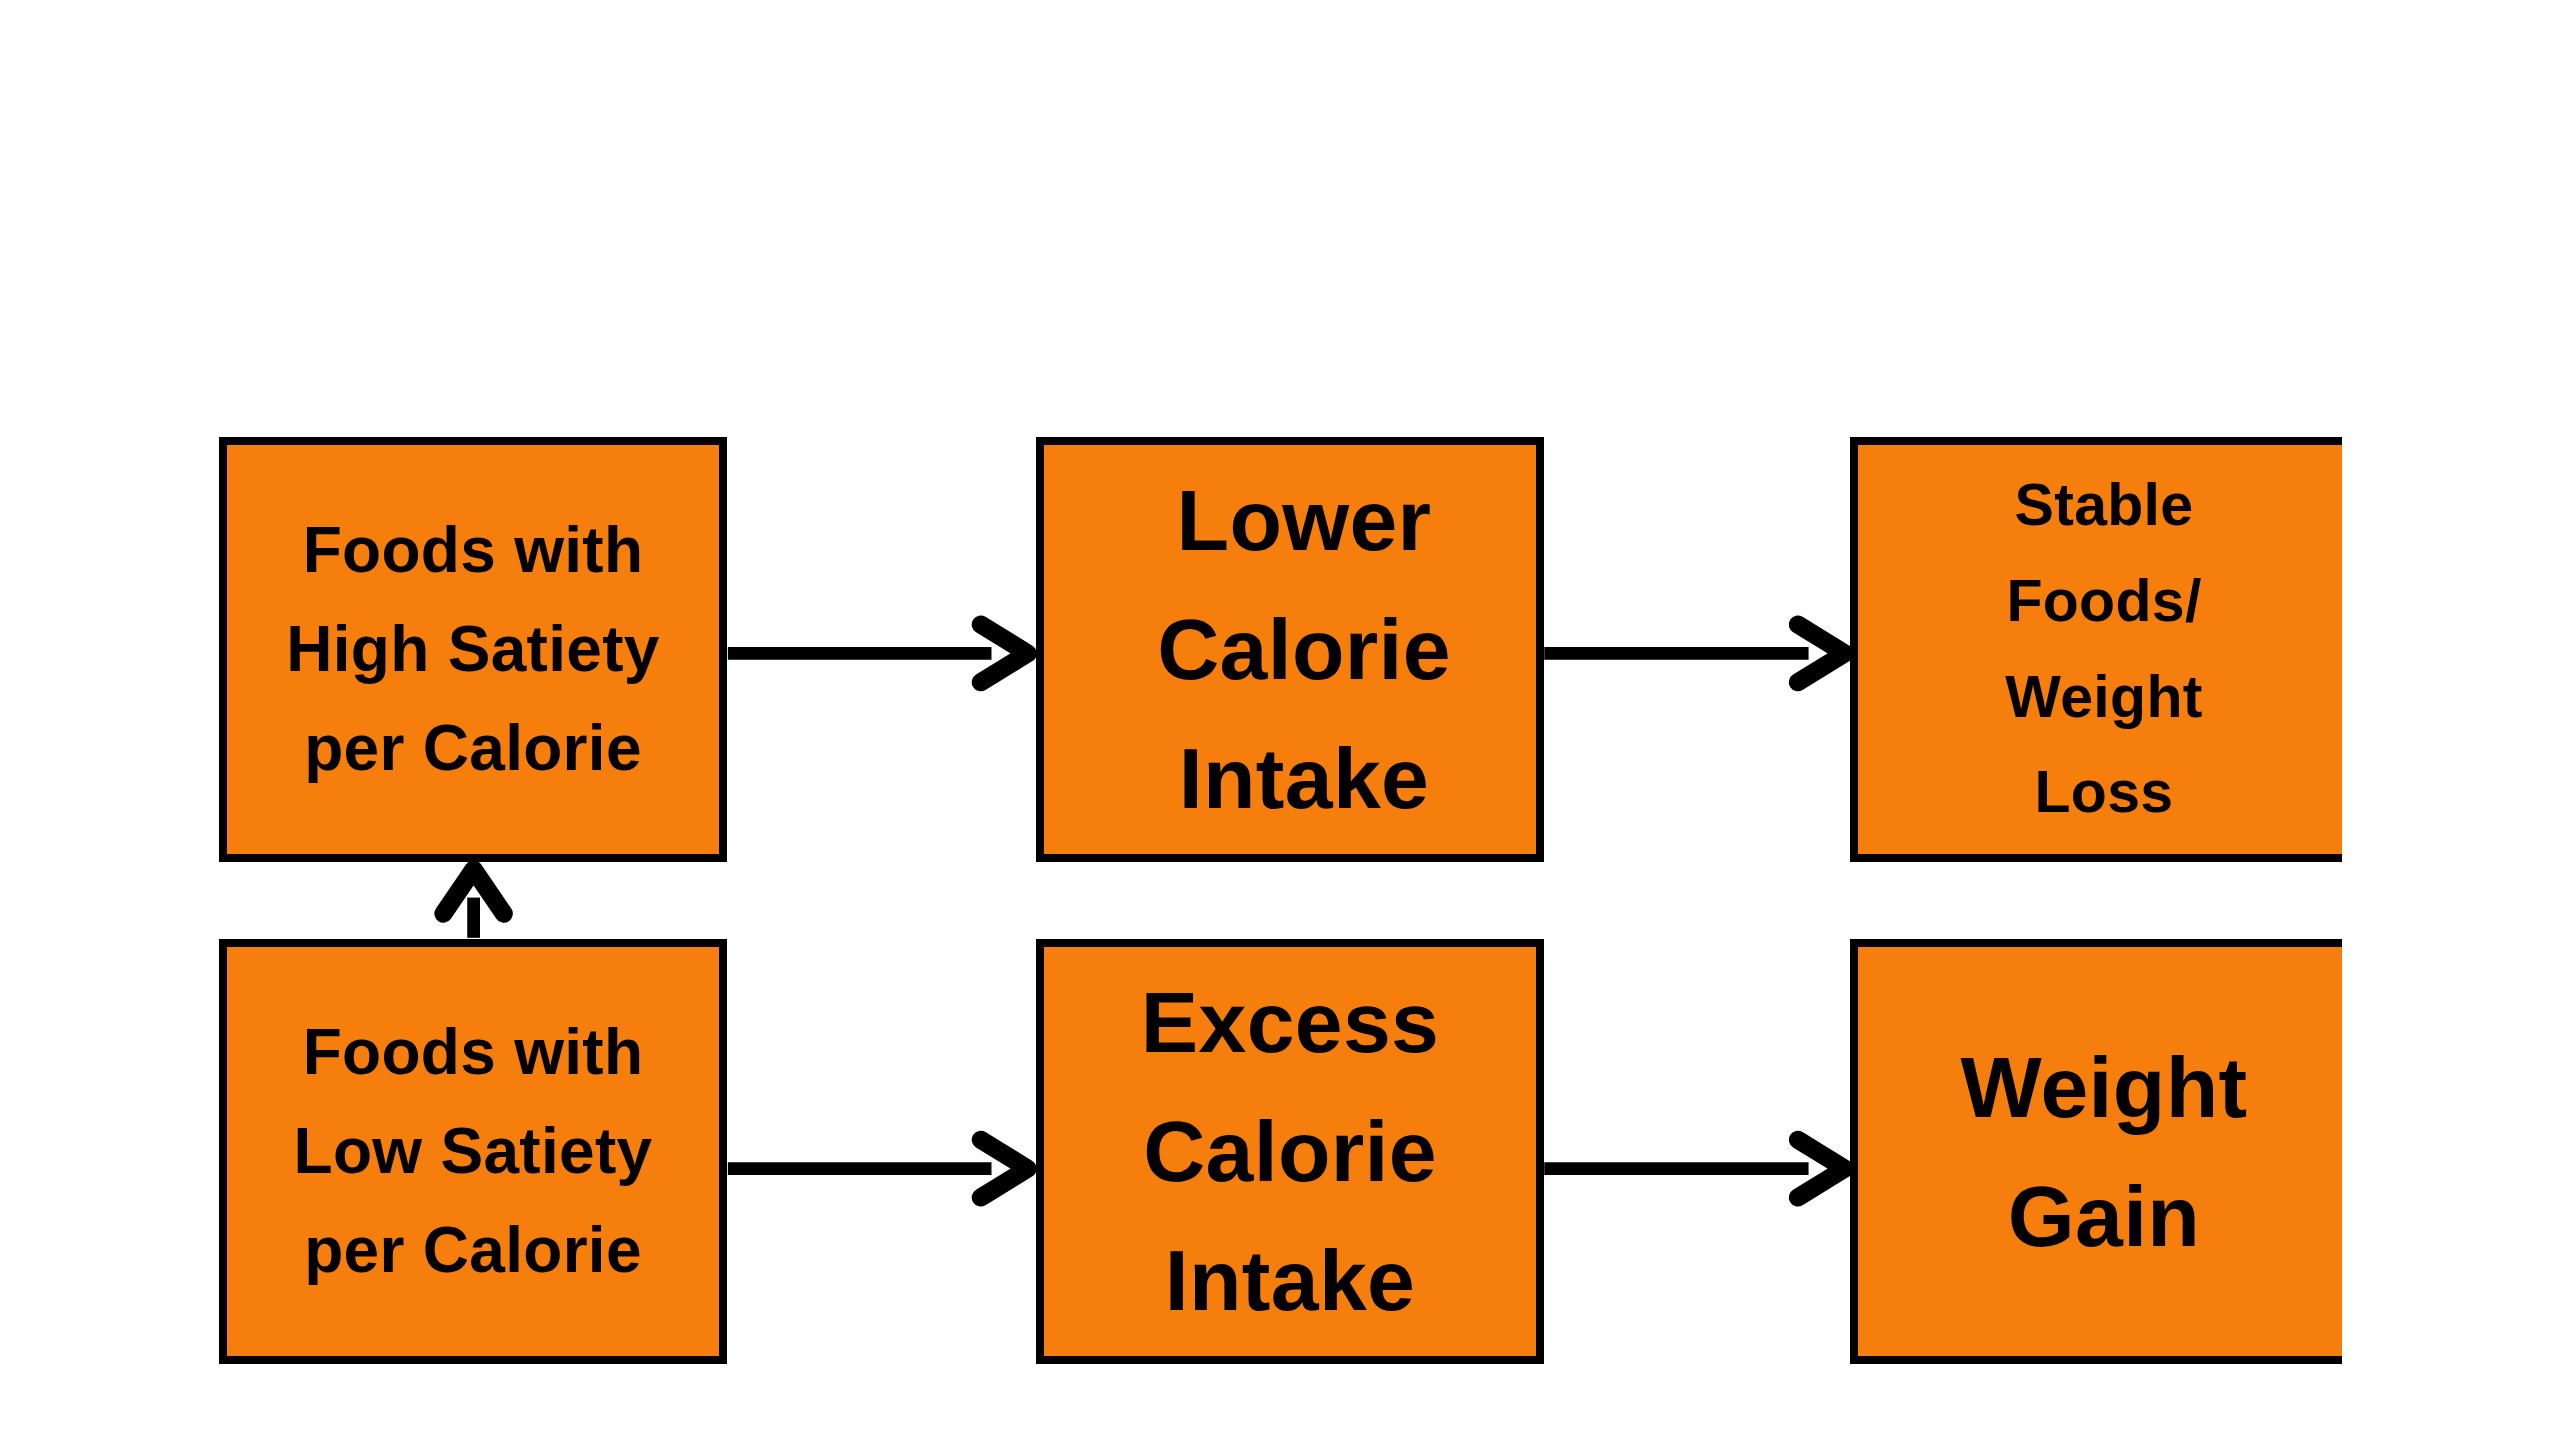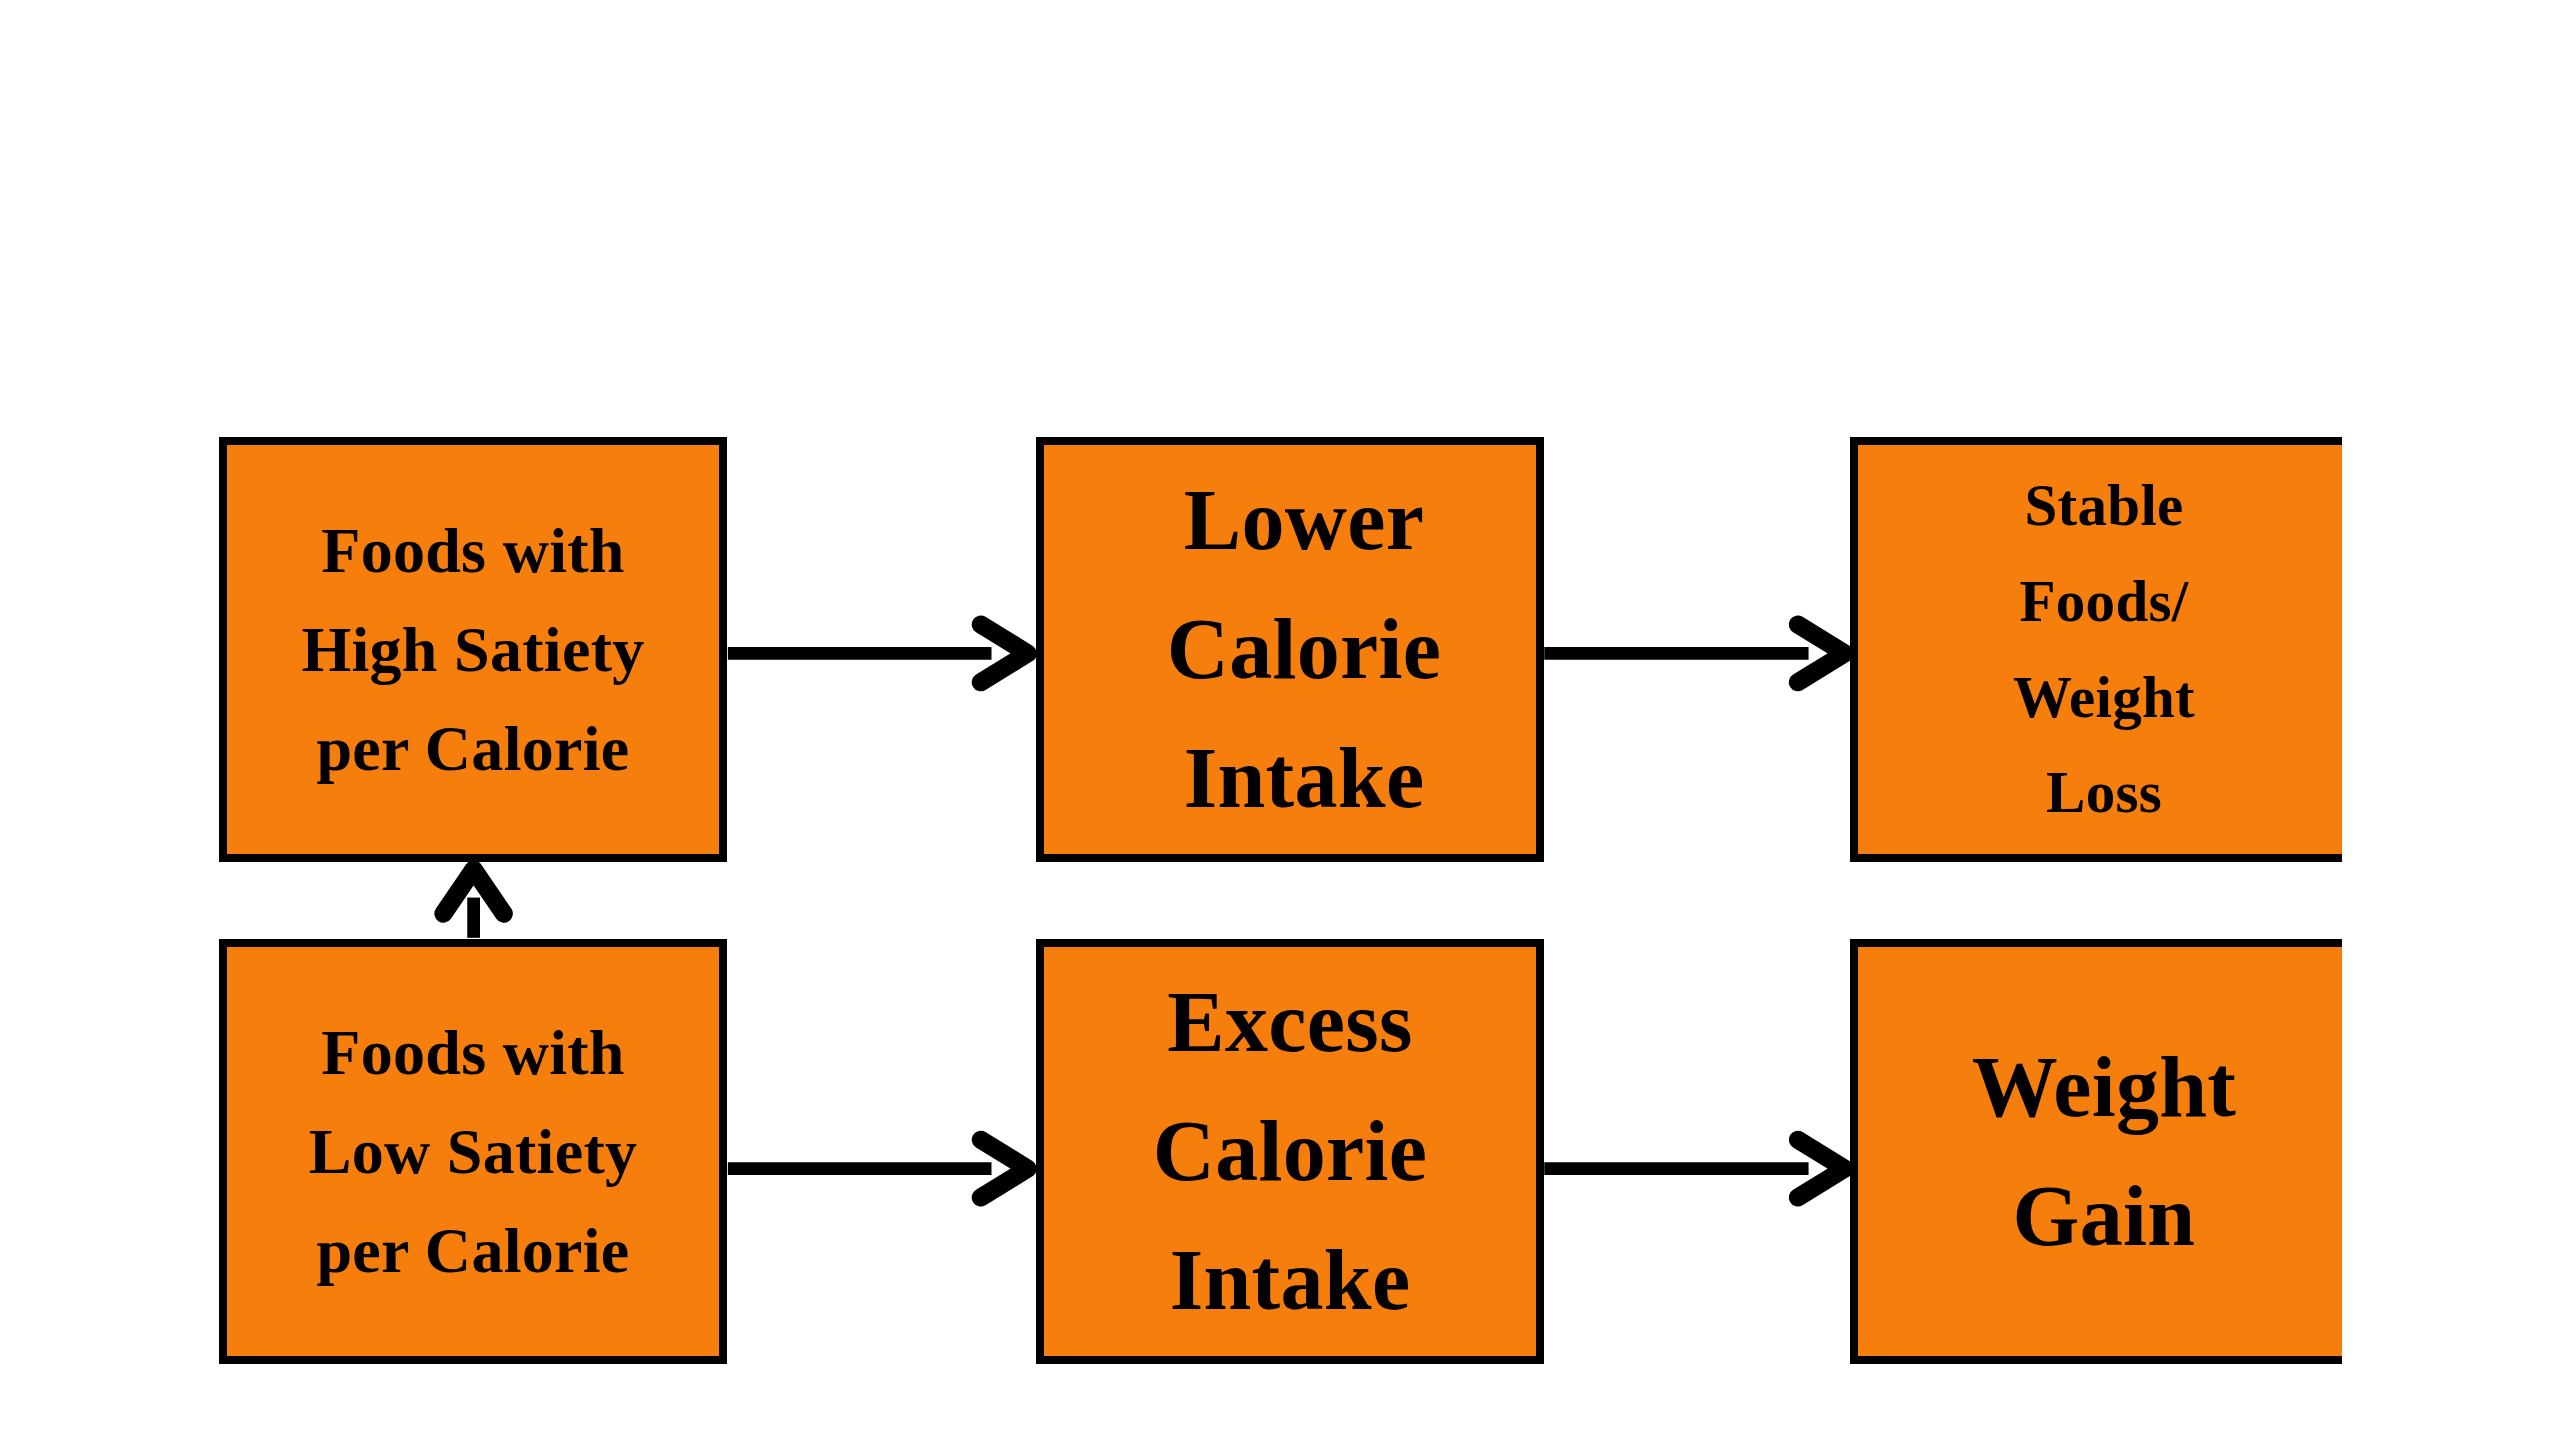--- a/index.html
+++ b/index.html
@@ -6,21 +6,21 @@
     margin: 0;
     padding: 0;
     background: #ffffff;
   }
   .canvas {
     position: relative;
     width: 2342px;
     height: 1449px;
     background: var(--background, #ffffff);
     overflow: hidden;
-    font-family: Liberation Serif, serif;
+    font-family: Liberation Sans, sans-serif;
   }
   .arrows {
     position: absolute;
     left: 0; top: 0;
     width: 2576px;
     height: 1449px;
   }
   .shaft {
     stroke: var(--arrow, #000000);
     stroke-width: 19;

